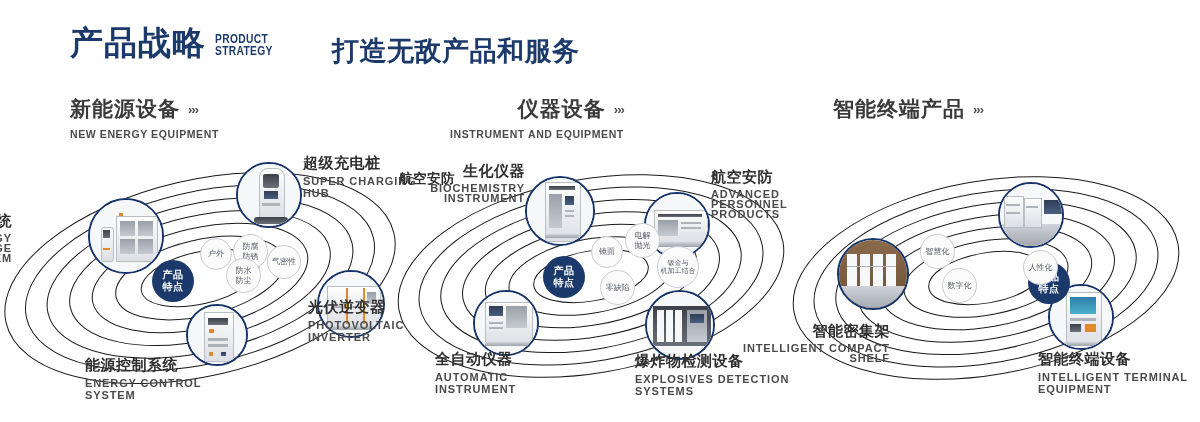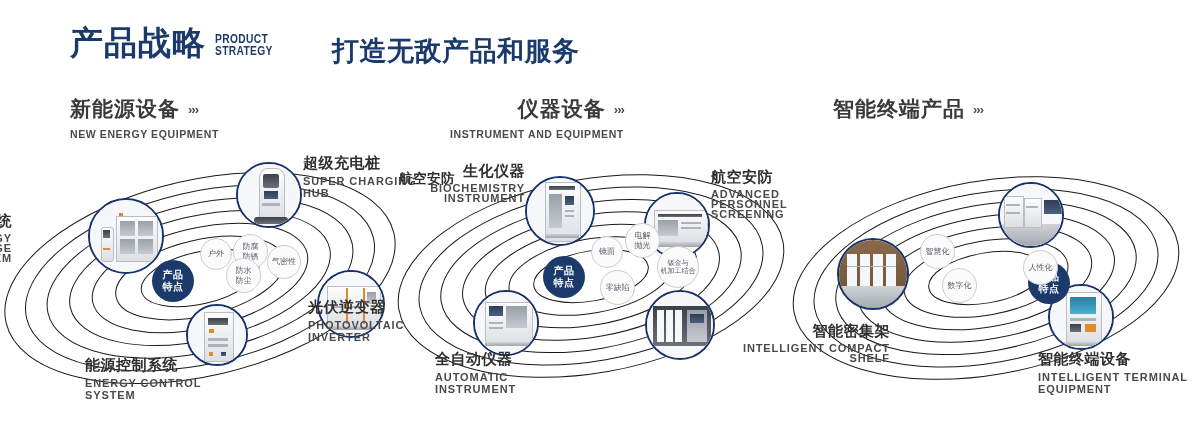--- a/index.html
+++ b/index.html
@@ -255,21 +255,21 @@
         <div class="drk" style="left:12px;top:20px;width:44px;height:3px;"></div>
         <div class="pan" style="left:12px;top:26px;width:20px;height:16px;"></div>
         <div class="gry" style="left:35px;top:28px;width:20px;height:2px;"></div>
         <div class="gry" style="left:35px;top:33px;width:20px;height:2px;"></div>
         <div class="flr" style="left:8px;top:48px;width:52px;height:5px;"></div>
       </div>
     </div>
     <div class="lab" style="left:316px;top:18px;width:120px;">
       <div class="cn">航空安防</div>
       <div class="en wrap">ADVANCED PERSONNEL
-SCREENING</div>
+PRODUCTS</div>
     </div>
 
     <div class="node" style="left:78px;top:140px;width:66px;height:66px;">
       <div class="ph">
         <div class="wht" style="left:0;top:0;width:100%;height:100%;"></div>
         <div class="cab" style="left:10px;top:10px;width:46px;height:42px;"></div>
         <div class="scr" style="left:14px;top:14px;width:14px;height:10px;"></div>
         <div class="pan" style="left:31px;top:14px;width:21px;height:22px;"></div>
         <div class="gry" style="left:14px;top:30px;width:14px;height:2px;"></div>
         <div class="gry" style="left:14px;top:35px;width:14px;height:2px;"></div>
@@ -284,20 +284,24 @@
     <div class="node" style="left:250px;top:140px;width:70px;height:70px;">
       <div class="ph">
         <div class="wht" style="left:0;top:0;width:100%;height:100%;"></div>
         <div class="drk" style="left:6px;top:14px;width:58px;height:40px;"></div>
         <div class="wht" style="left:10px;top:18px;width:7px;height:32px;"></div>
         <div class="wht" style="left:19px;top:18px;width:7px;height:32px;"></div>
         <div class="wht" style="left:28px;top:18px;width:7px;height:32px;"></div>
         <div class="pan" style="left:40px;top:18px;width:20px;height:32px;"></div>
         <div class="scr" style="left:43px;top:22px;width:14px;height:9px;"></div>
       </div>
+    </div>
+    <div class="lab" style="left:240px;top:202px;width:170px;">
+      <div class="cn">爆炸物检测设备</div>
+      <div class="en">EXPLOSIVES DETECTION SYSTEMS</div>
     </div>
 
     <div class="badge" style="left:148px;top:106px;width:42px;height:42px;white-space:pre-line;">产品
 特点</div>
 
     <div class="bub" style="left:196px;top:86px;width:32px;height:32px;">镜面</div>
     <div class="bub" style="left:230px;top:73px;width:35px;height:35px;white-space:pre-line;">电解
 抛光</div>
     <div class="bub" style="left:262px;top:96px;width:42px;height:42px;white-space:pre-line;font-size:7px;line-height:8.5px;">钣金与
 机加工结合</div>

